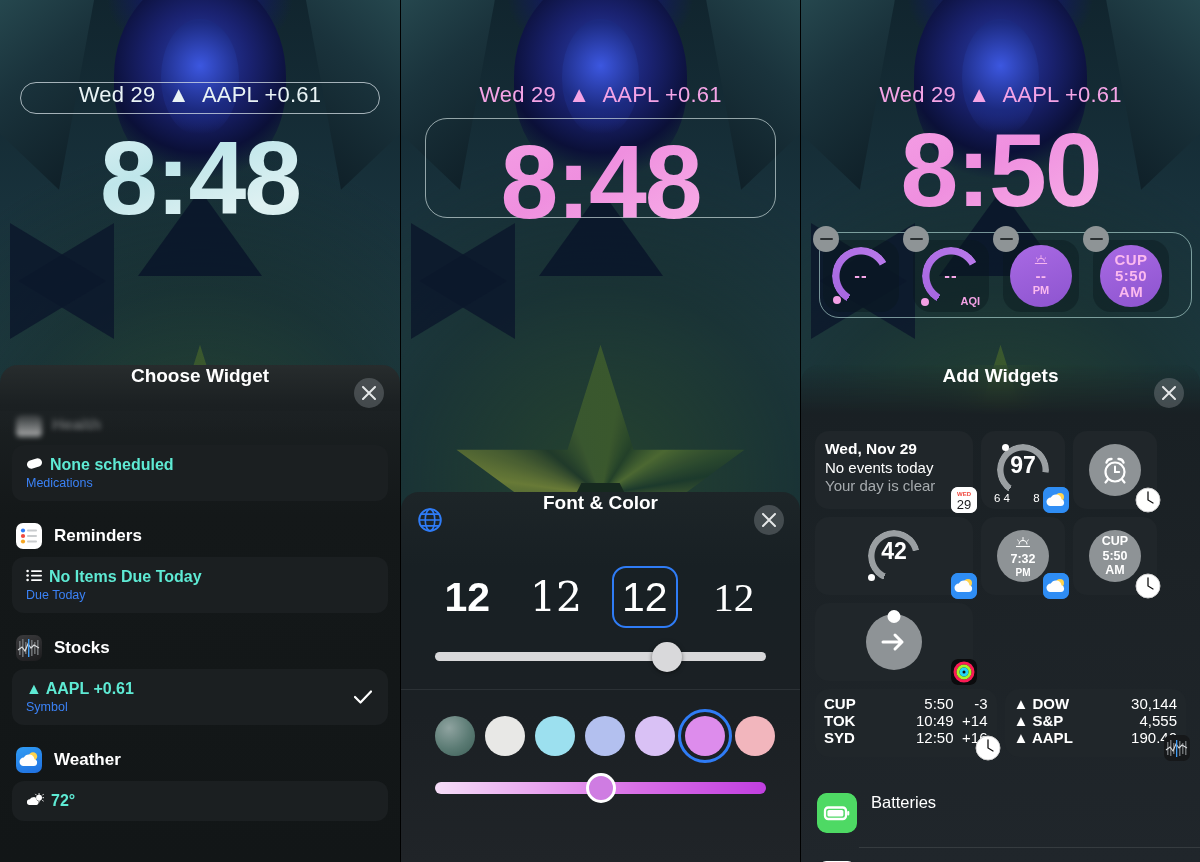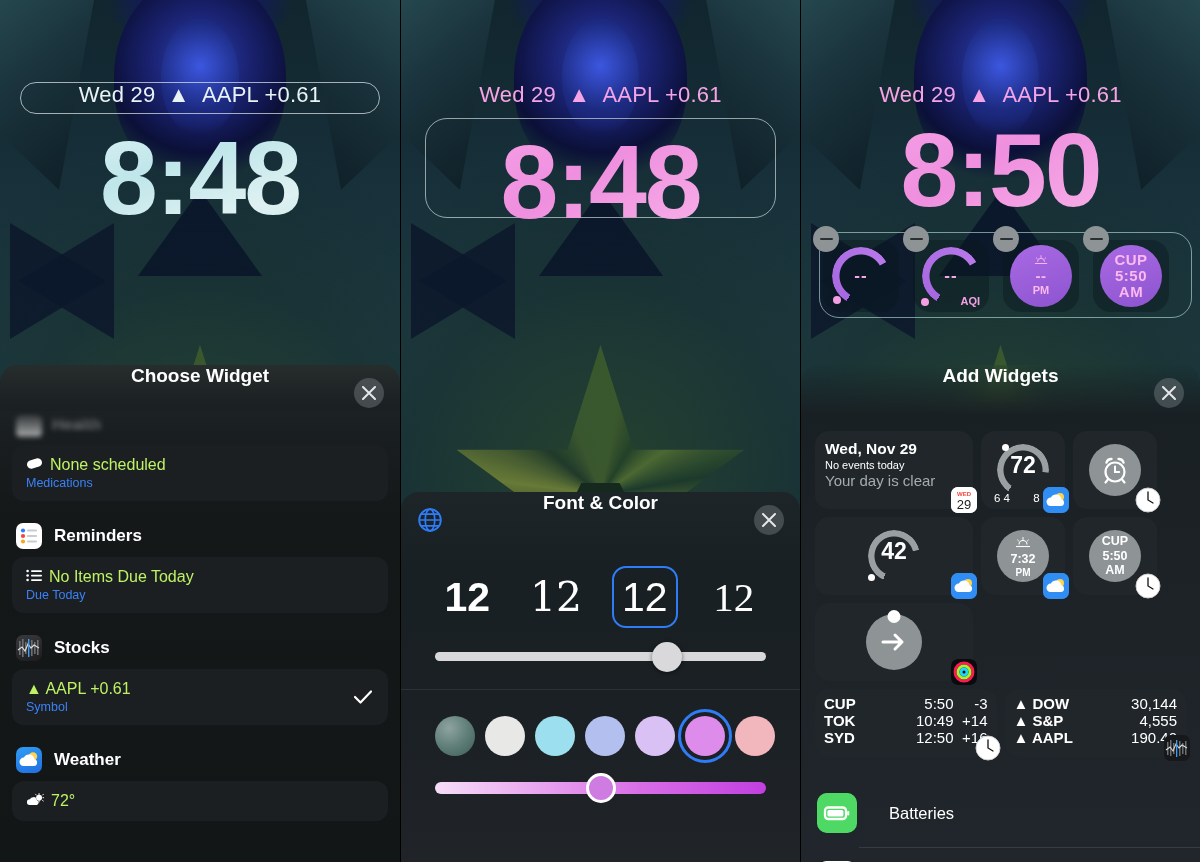--- a/index.html
+++ b/index.html
@@ -131,21 +131,21 @@
     background: linear-gradient(180deg,#1c2123 0%, rgba(28,33,35,0) 100%); pointer-events: none; }
 
   .apphdr { display: flex; align-items: center; gap: 12px; padding: 10px 16px 6px; }
   .appicon { width: 26px; height: 26px; border-radius: 7px; flex: none; overflow: hidden; position: relative; }
   .apphdr .nm { font-size: 17px; font-weight: 700; color: #fff; }
 
   .card { margin: 2px 12px 12px; background: #1c2022; border-radius: 12px; overflow: hidden; }
   .sheet-a .card { background: #1b1f21; }
   .crow { position: relative; padding: 11px 44px 11px 14px; }
   .crow + .crow::before { content: ""; position: absolute; top: 0; left: 14px; right: 0; height: 1px; background: rgba(255,255,255,.09); }
-  .crow .l1 { display: flex; align-items: center; gap: 7px; font-size: 16px; font-weight: 400; color: #bef264; }
+  .crow .l1 { display: flex; align-items: center; gap: 7px; font-size: 16px; font-weight: 700; color: #5eead4; }
   .crow .l2 { font-size: 12.5px; color: #3b82f6; margin-top: 2px; }
   .check { position: absolute; right: 16px; top: 50%; transform: translateY(-50%); width: 18px; height: 14px; }
 
   
   .fontrow { display: flex; align-items: center; justify-content: space-around; padding: 18px 22px 4px; }
   .fontopt { width: 66px; height: 62px; border-radius: 14px; display: flex; align-items: center; justify-content: center;
     color: #fff; font-size: 41px; line-height: 1; }
   .fontopt.f0 { font-family: "Liberation Sans", sans-serif; font-weight: 700; }
   .fontopt.f1 { font-family: "DejaVu Serif", serif; font-weight: 400; }
   .fontopt.f2 { font-family: "Liberation Sans", sans-serif; font-weight: 500; border: 2.5px solid #2f7cf6; }
@@ -165,37 +165,37 @@
   .hueslider .knob { position: absolute; top: 50%; left: 50%; transform: translate(-50%,-50%);
     width: 30px; height: 30px; border-radius: 50%; background: #cf7ce2; border: 3px solid #fff; }
 
   
   .wgrid { display: grid; grid-template-columns: 158px 84px 84px; gap: 8px; padding: 10px 14px 0; }
   .wtile { position: relative; background: #20262a; border-radius: 14px; height: 78px; overflow: visible; }
   .wtile .badge { position: absolute; right: -4px; bottom: -4px; width: 26px; height: 26px; border-radius: 7px;
     overflow: hidden; z-index: 4; }
   .calcard { padding: 9px 10px; }
   .calcard .d1 { font-size: 15.5px; font-weight: 700; color: #fff; line-height: 1.22; }
-  .calcard .d2 { font-size: 11px; color: #fff; line-height: 1.22; }
+  .calcard .d2 { font-size: 15px; color: #fff; line-height: 1.22; }
   .calcard .d3 { font-size: 15px; color: #a6abae; line-height: 1.22; }
   .wtile .center { position: absolute; inset: 0; display: flex; align-items: center; justify-content: center; }
   .ring { position: relative; width: 52px; height: 52px; border-radius: 50%;
     background: conic-gradient(from 215deg, #9a9fa2 0deg, #9a9fa2 240deg, rgba(0,0,0,0) 242deg);
     -webkit-mask: radial-gradient(circle, transparent 19px, #000 20px);
             mask: radial-gradient(circle, transparent 19px, #000 20px); }
   .ringwrap { position: relative; width: 60px; height: 60px; display: flex; align-items: center; justify-content: center;
     flex-direction: column; }
   .ringval { position: absolute; top: 12px; left: 0; right: 0; text-align: center; color: #fff; font-size: 23px; font-weight: 600; }
   .ringdot { position: absolute; width: 7px; height: 7px; border-radius: 50%; background: #fff; }
   .greycirc { width: 52px; height: 52px; border-radius: 50%; background: #8e9396;
     display: flex; flex-direction: column; align-items: center; justify-content: center; color: #fff; }
   .greycirc .t { font-size: 12.5px; font-weight: 600; line-height: 1.18; }
   .greycirc .s { font-size: 10px; font-weight: 600; }
 
-  .listrow { display: flex; align-items: center; gap: 32px; padding: 14px 16px; position: relative; }
+  .listrow { display: flex; gap: 14px; padding: 14px 16px; position: relative; }
   .listrow + .listrow::before { content: ""; position: absolute; top: 0; left: 58px; right: 0; height: 1px;
     background: rgba(255,255,255,.1); }
   .listrow .ico { width: 40px; height: 40px; border-radius: 10px; flex: none; position: relative; overflow: hidden; }
   .listrow .lbl { font-size: 16.5px; color: #fff; font-weight: 400; }
 
   
   .ic-weather { background: linear-gradient(160deg,#2f9cf4,#1f6fe0); }
   .ic-reminders { background: #fff; }
   .ic-stocks { background: linear-gradient(160deg,#3a3a3c,#1c1c1e); }
   .ic-batteries { background: linear-gradient(160deg,#4ed964,#30c44a); }
@@ -514,21 +514,21 @@
               <text x="13" y="9" font-size="6" font-weight="700" fill="#f0483e" text-anchor="middle" font-family="Liberation Sans">WED</text>
               <text x="13" y="22" font-size="13" fill="#1c1c1e" text-anchor="middle" font-family="Liberation Sans">29</text>
             </svg>
           </div>
         </div>
 
         <div class="wtile">
           <div class="center">
             <div class="ringwrap">
               <div class="ring"></div>
-              <div class="ringval">72</div>
+              <div class="ringval">97</div>
               <div class="ringdot" style="top:4px;left:9px"></div>
             </div>
           </div>
           <div style="position:absolute;bottom:5px;left:0;right:0;text-align:center;color:#fff;font-size:11.5px;letter-spacing:3px">
             <span>64</span>
             <span style="display:inline-block;width:8px"></span>
             <span>88</span>
           </div>
           <div class="badge ic-weather">
             <svg width="26" height="26" viewBox="0 0 26 26">

